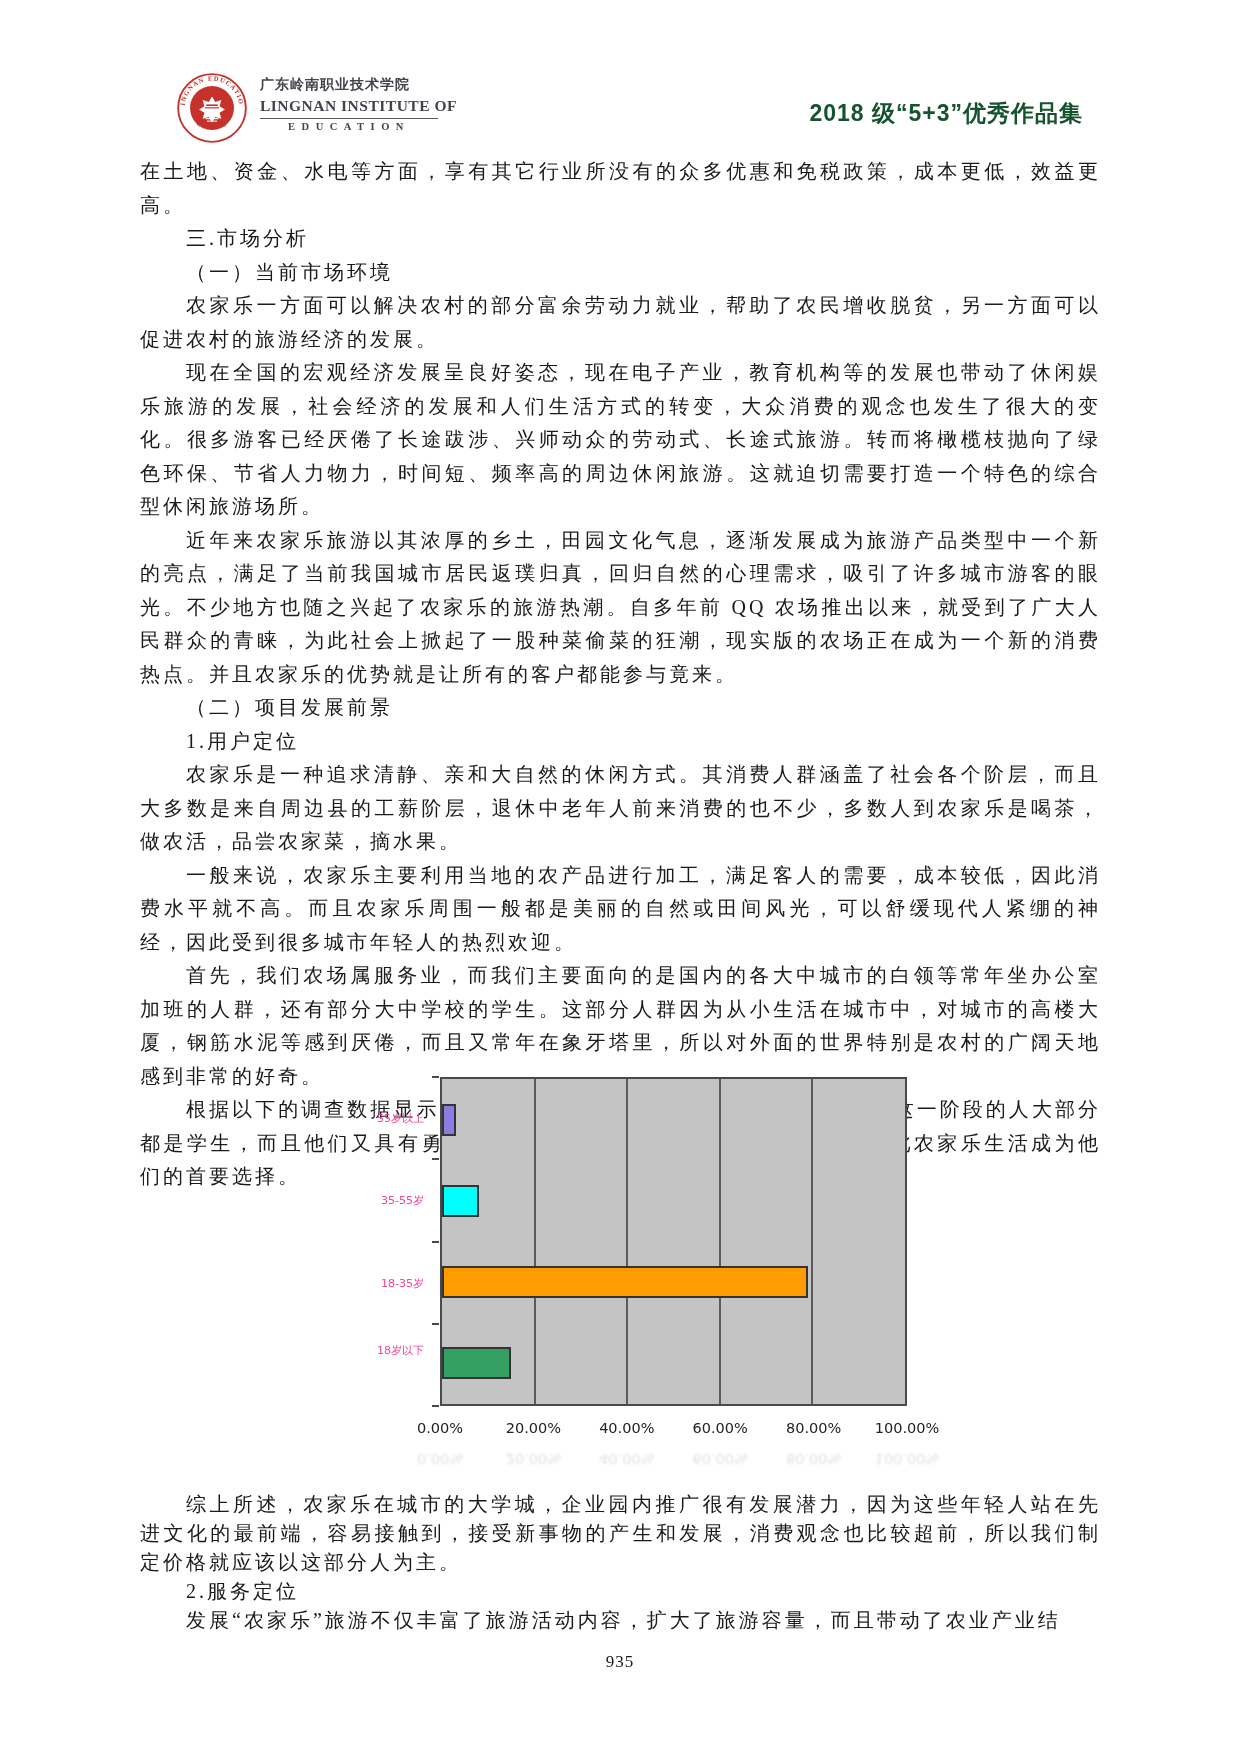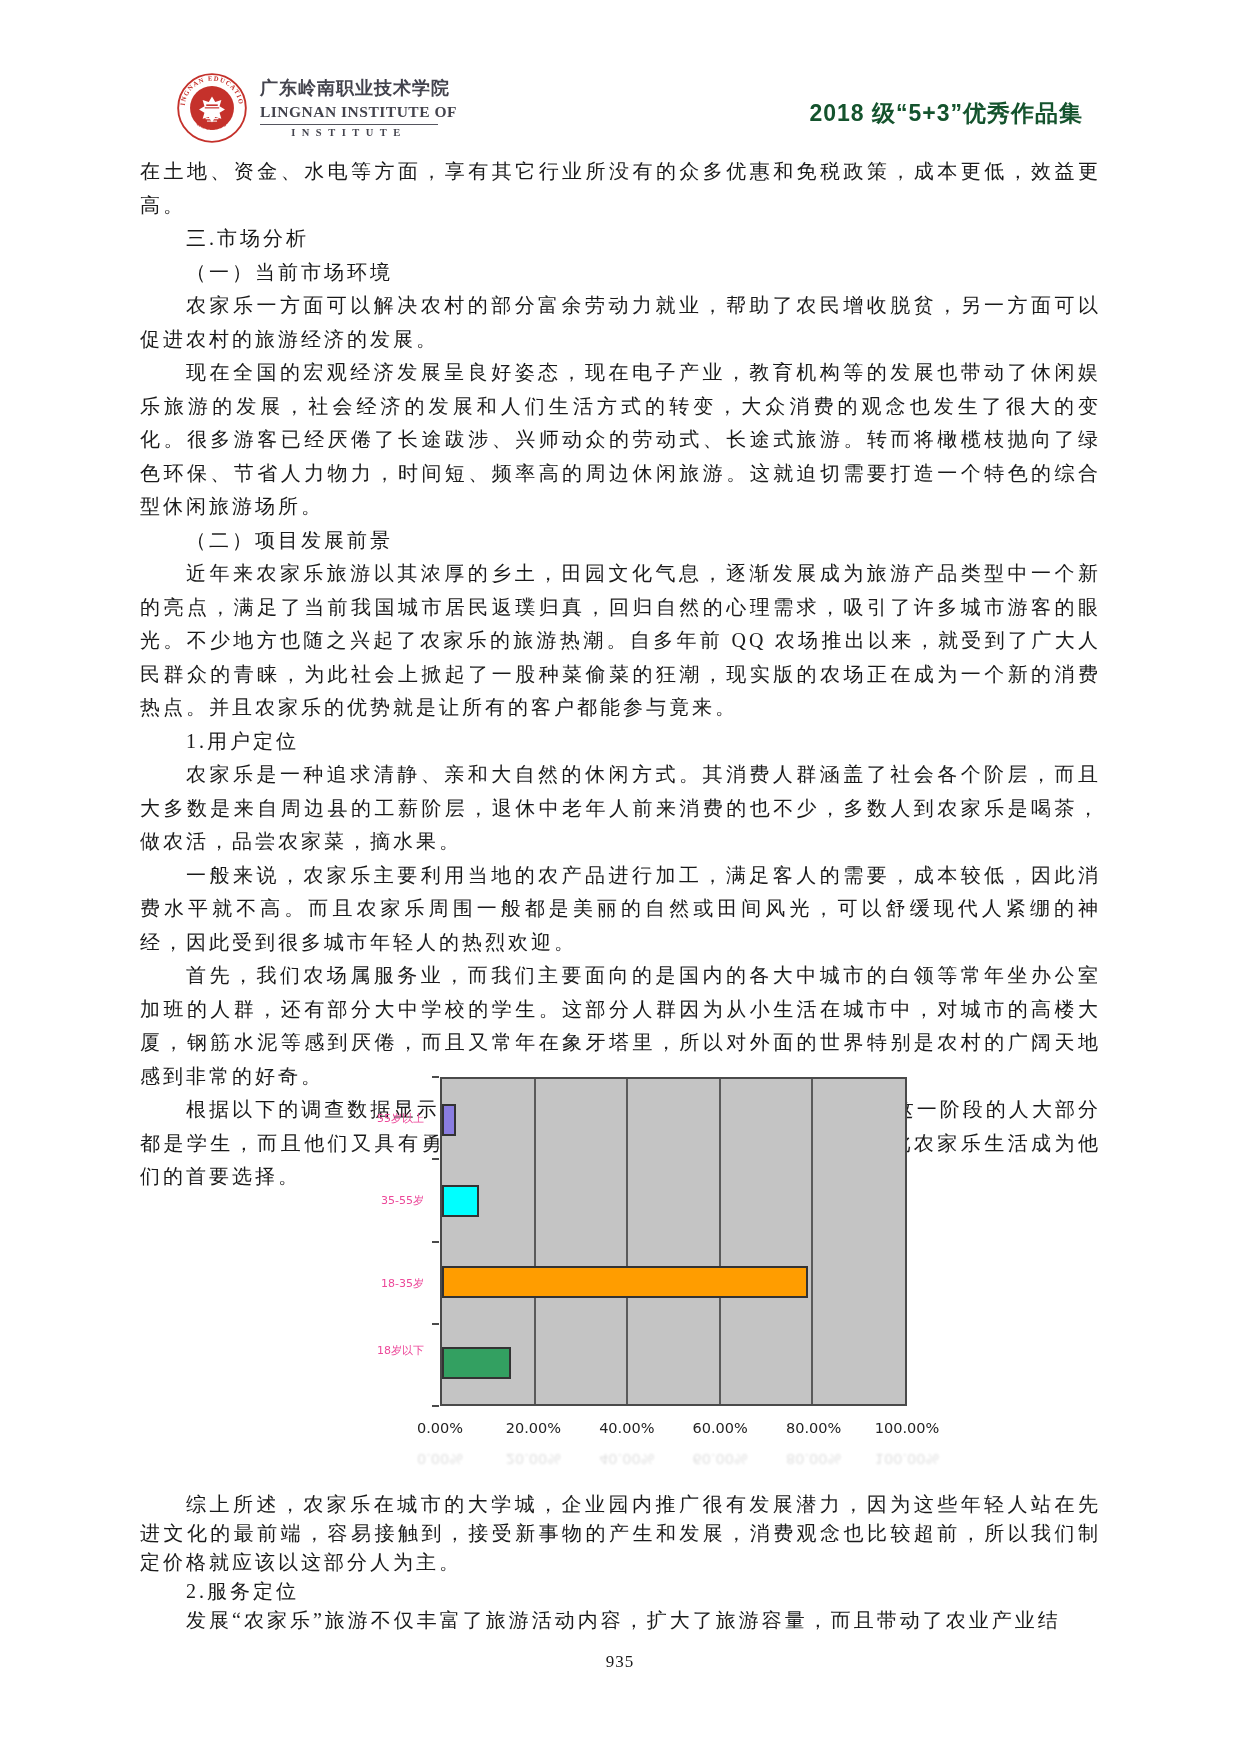--- a/index.html
+++ b/index.html
@@ -12,21 +12,21 @@
     color:#1a1a1a;
     overflow:hidden;
   }
 
   
   #header{position:absolute;left:0;top:0;width:1240px;height:150px;}
   #logo{position:absolute;left:176px;top:72px;width:72px;height:72px;}
   #school-block{position:absolute;left:260px;top:76px;width:220px;}
   #school-cn{
     font-family:"Liberation Sans","DejaVu Sans",sans-serif;
-    font-weight:bold;font-size:18px;letter-spacing:1px;color:#43434d;white-space:nowrap;
+    font-weight:bold;font-size:14px;letter-spacing:1px;color:#43434d;white-space:nowrap;
   }
   #school-en1{
     font-family:"Liberation Serif","DejaVu Serif",serif;
     font-weight:bold;font-size:15.5px;letter-spacing:.5px;color:#43434d;margin-top:3px;white-space:nowrap;
   }
   #school-divider{width:178px;height:1px;background:#55555e;margin-top:3px;}
   #school-en2{
     font-family:"Liberation Serif","DejaVu Serif",serif;
     font-weight:bold;font-size:10.5px;letter-spacing:6.5px;color:#43434d;margin-top:2px;text-align:center;width:178px;
   }
@@ -102,33 +102,33 @@
         <rect x="42" y="45" width="16" height="2.2" fill="#c5312b"></rect>
         <rect x="40" y="49" width="20" height="1.6" fill="#c5312b"></rect>
         <rect x="41" y="64" width="18" height="1.6" fill="#ffffff"></rect>
         <rect x="43" y="67.5" width="14" height="1.4" fill="#ffffff"></rect>
       </svg>
     </div>
     <div id="school-block">
       <div id="school-cn">广东岭南职业技术学院</div>
       <div id="school-en1">LINGNAN INSTITUTE OF</div>
       <div id="school-divider"></div>
-      <div id="school-en2">INSTITUTE</div>
+      <div id="school-en2">EDUCATION</div>
     </div>
     <div id="doc-title">2018 级“5+3”优秀作品集</div>
   </div>
 
   <div id="text-top" class="text-block">
       <p class="para">在土地、资金、水电等方面，享有其它行业所没有的众多优惠和免税政策，成本更低，效益更高。</p>
       <p class="para indent">三.市场分析</p>
       <p class="para indent">（一）当前市场环境</p>
       <p class="para indent">农家乐一方面可以解决农村的部分富余劳动力就业，帮助了农民增收脱贫，另一方面可以促进农村的旅游经济的发展。</p>
       <p class="para indent">现在全国的宏观经济发展呈良好姿态，现在电子产业，教育机构等的发展也带动了休闲娱乐旅游的发展，社会经济的发展和人们生活方式的转变，大众消费的观念也发生了很大的变化。很多游客已经厌倦了长途跋涉、兴师动众的劳动式、长途式旅游。转而将橄榄枝抛向了绿色环保、节省人力物力，时间短、频率高的周边休闲旅游。这就迫切需要打造一个特色的综合型休闲旅游场所。</p>
+      <p class="para indent">近年来农家乐旅游以其浓厚的乡土，田园文化气息，逐渐发展成为旅游产品类型中一个新的亮点，满足了当前我国城市居民返璞归真，回归自然的心理需求，吸引了许多城市游客的眼光。不少地方也随之兴起了农家乐的旅游热潮。自多年前 QQ 农场推出以来，就受到了广大人民群众的青睐，为此社会上掀起了一股种菜偷菜的狂潮，现实版的农场正在成为一个新的消费热点。并且农家乐的优势就是让所有的客户都能参与竟来。</p>
       <p class="para indent">（二）项目发展前景</p>
-      <p class="para indent">近年来农家乐旅游以其浓厚的乡土，田园文化气息，逐渐发展成为旅游产品类型中一个新的亮点，满足了当前我国城市居民返璞归真，回归自然的心理需求，吸引了许多城市游客的眼光。不少地方也随之兴起了农家乐的旅游热潮。自多年前 QQ 农场推出以来，就受到了广大人民群众的青睐，为此社会上掀起了一股种菜偷菜的狂潮，现实版的农场正在成为一个新的消费热点。并且农家乐的优势就是让所有的客户都能参与竟来。</p>
       <p class="para indent">1.用户定位</p>
       <p class="para indent">农家乐是一种追求清静、亲和大自然的休闲方式。其消费人群涵盖了社会各个阶层，而且大多数是来自周边县的工薪阶层，退休中老年人前来消费的也不少，多数人到农家乐是喝茶，做农活，品尝农家菜，摘水果。</p>
       <p class="para indent">一般来说，农家乐主要利用当地的农产品进行加工，满足客人的需要，成本较低，因此消费水平就不高。而且农家乐周围一般都是美丽的自然或田间风光，可以舒缓现代人紧绷的神经，因此受到很多城市年轻人的热烈欢迎。</p>
       <p class="para indent">首先，我们农场属服务业，而我们主要面向的是国内的各大中城市的白领等常年坐办公室加班的人群，还有部分大中学校的学生。这部分人群因为从小生活在城市中，对城市的高楼大厦，钢筋水泥等感到厌倦，而且又常年在象牙塔里，所以对外面的世界特别是农村的广阔天地感到非常的好奇。</p>
       <p class="para indent">根据以下的调查数据显示，在 18-35 阶段喜欢农家乐的比例占 79%，这一阶段的人大部分都是学生，而且他们又具有勇于尝试的个性特点，喜欢接受新鲜事物，因此农家乐生活成为他们的首要选择。</p>
     </div>
 
   <div id="chart">
     <div id="cat-labels">
         <div class="cat-label" style="top: 41.125px;">55岁以上</div>

